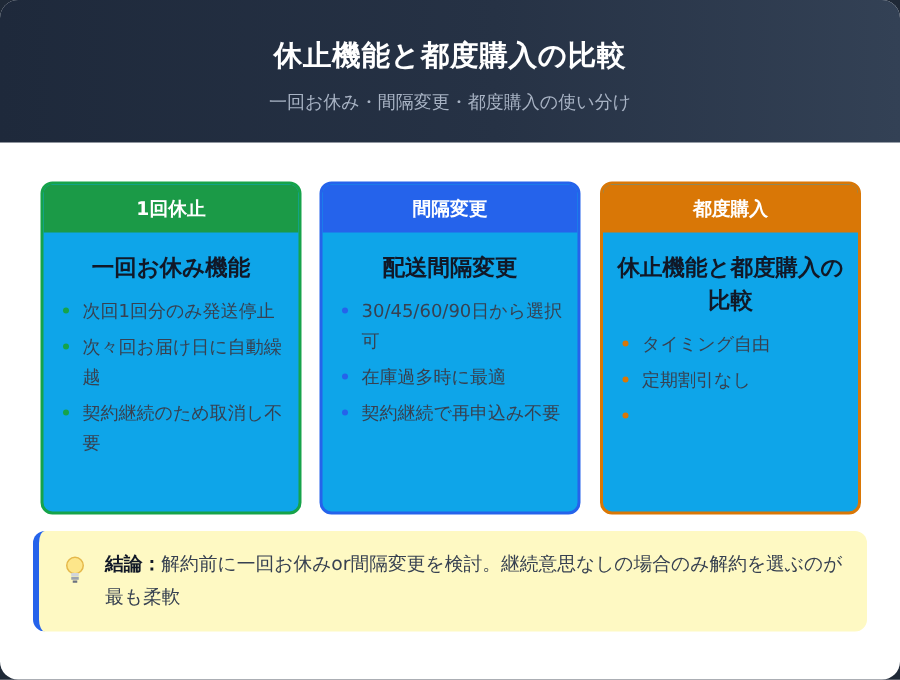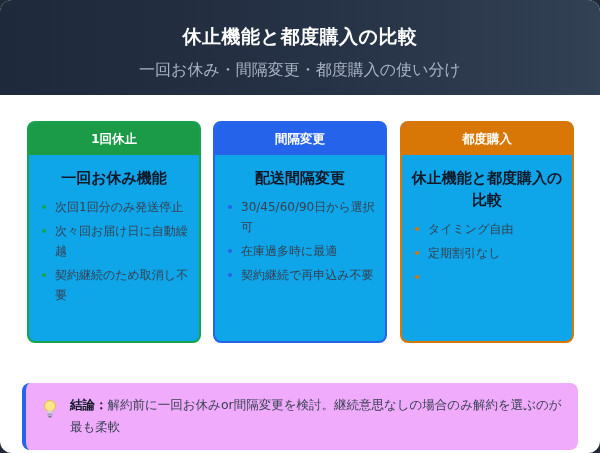--- a/index.html
+++ b/index.html
@@ -13,21 +13,21 @@
     position: absolute; left: 0; top: 0; width: 600px; height: 95px;
     background: linear-gradient(90deg, #1e293b 0%, #263245 55%, #334155 100%);
     text-align: center;
   }
   .header .title {
     position: absolute; left: 0; right: 0; top: 24px;
     color: #ffffff; font-size: 19px; font-weight: bold; letter-spacing: 0.5px;
   }
   .header .subtitle {
     position: absolute; left: 0; right: 0; top: 60px;
-    color: #a8b3c4; font-size: 16px;
+    color: #a8b3c4; font-size: 12px;
   }
   .card {
     position: absolute; top: 121px; width: 174px; height: 222px;
     border: 2px solid; border-radius: 8px; background: #0ea5e9; overflow: hidden;
   }
   .card .band {
     height: 32px; color: #ffffff; font-size: 12.5px; font-weight: bold;
     text-align: center; line-height: 32px;
   }
   .card .ctitle {
@@ -45,22 +45,22 @@
   .card.green { left: 27px; border-color: #16a34a; }
   .card.green .band { background: #1b9a47; }
   .card.green .dot { background: #16a34a; }
   .card.blue { left: 213px; border-color: #2563eb; }
   .card.blue .band { background: #2563eb; }
   .card.blue .dot { background: #2563eb; }
   .card.orange { left: 400px; border-color: #d97706; }
   .card.orange .band { background: #d97706; }
   .card.orange .dot { background: #d97706; }
   .conclusion {
-    position: absolute; left: 22px; top: 383px; width: 556px; height: 67px;
-    background: #f0abfc; border-left: 4px solid #2563eb; border-radius: 8px;
+    position: absolute; left: 22px; top: 354px; width: 556px; height: 67px;
+    background: #fef9c3; border-left: 4px solid #2563eb; border-radius: 8px;
   }
   .conclusion .bulb {
     position: absolute; left: 17px; top: 16px; width: 14px; height: 20px;
   }
   .conclusion .text {
     position: absolute; left: 44px; top: 11px; right: 16px;
     color: #374151; font-size: 12.5px; line-height: 22px;
   }
   .conclusion .label { font-weight: bold; color: #111827; }
 </style>

